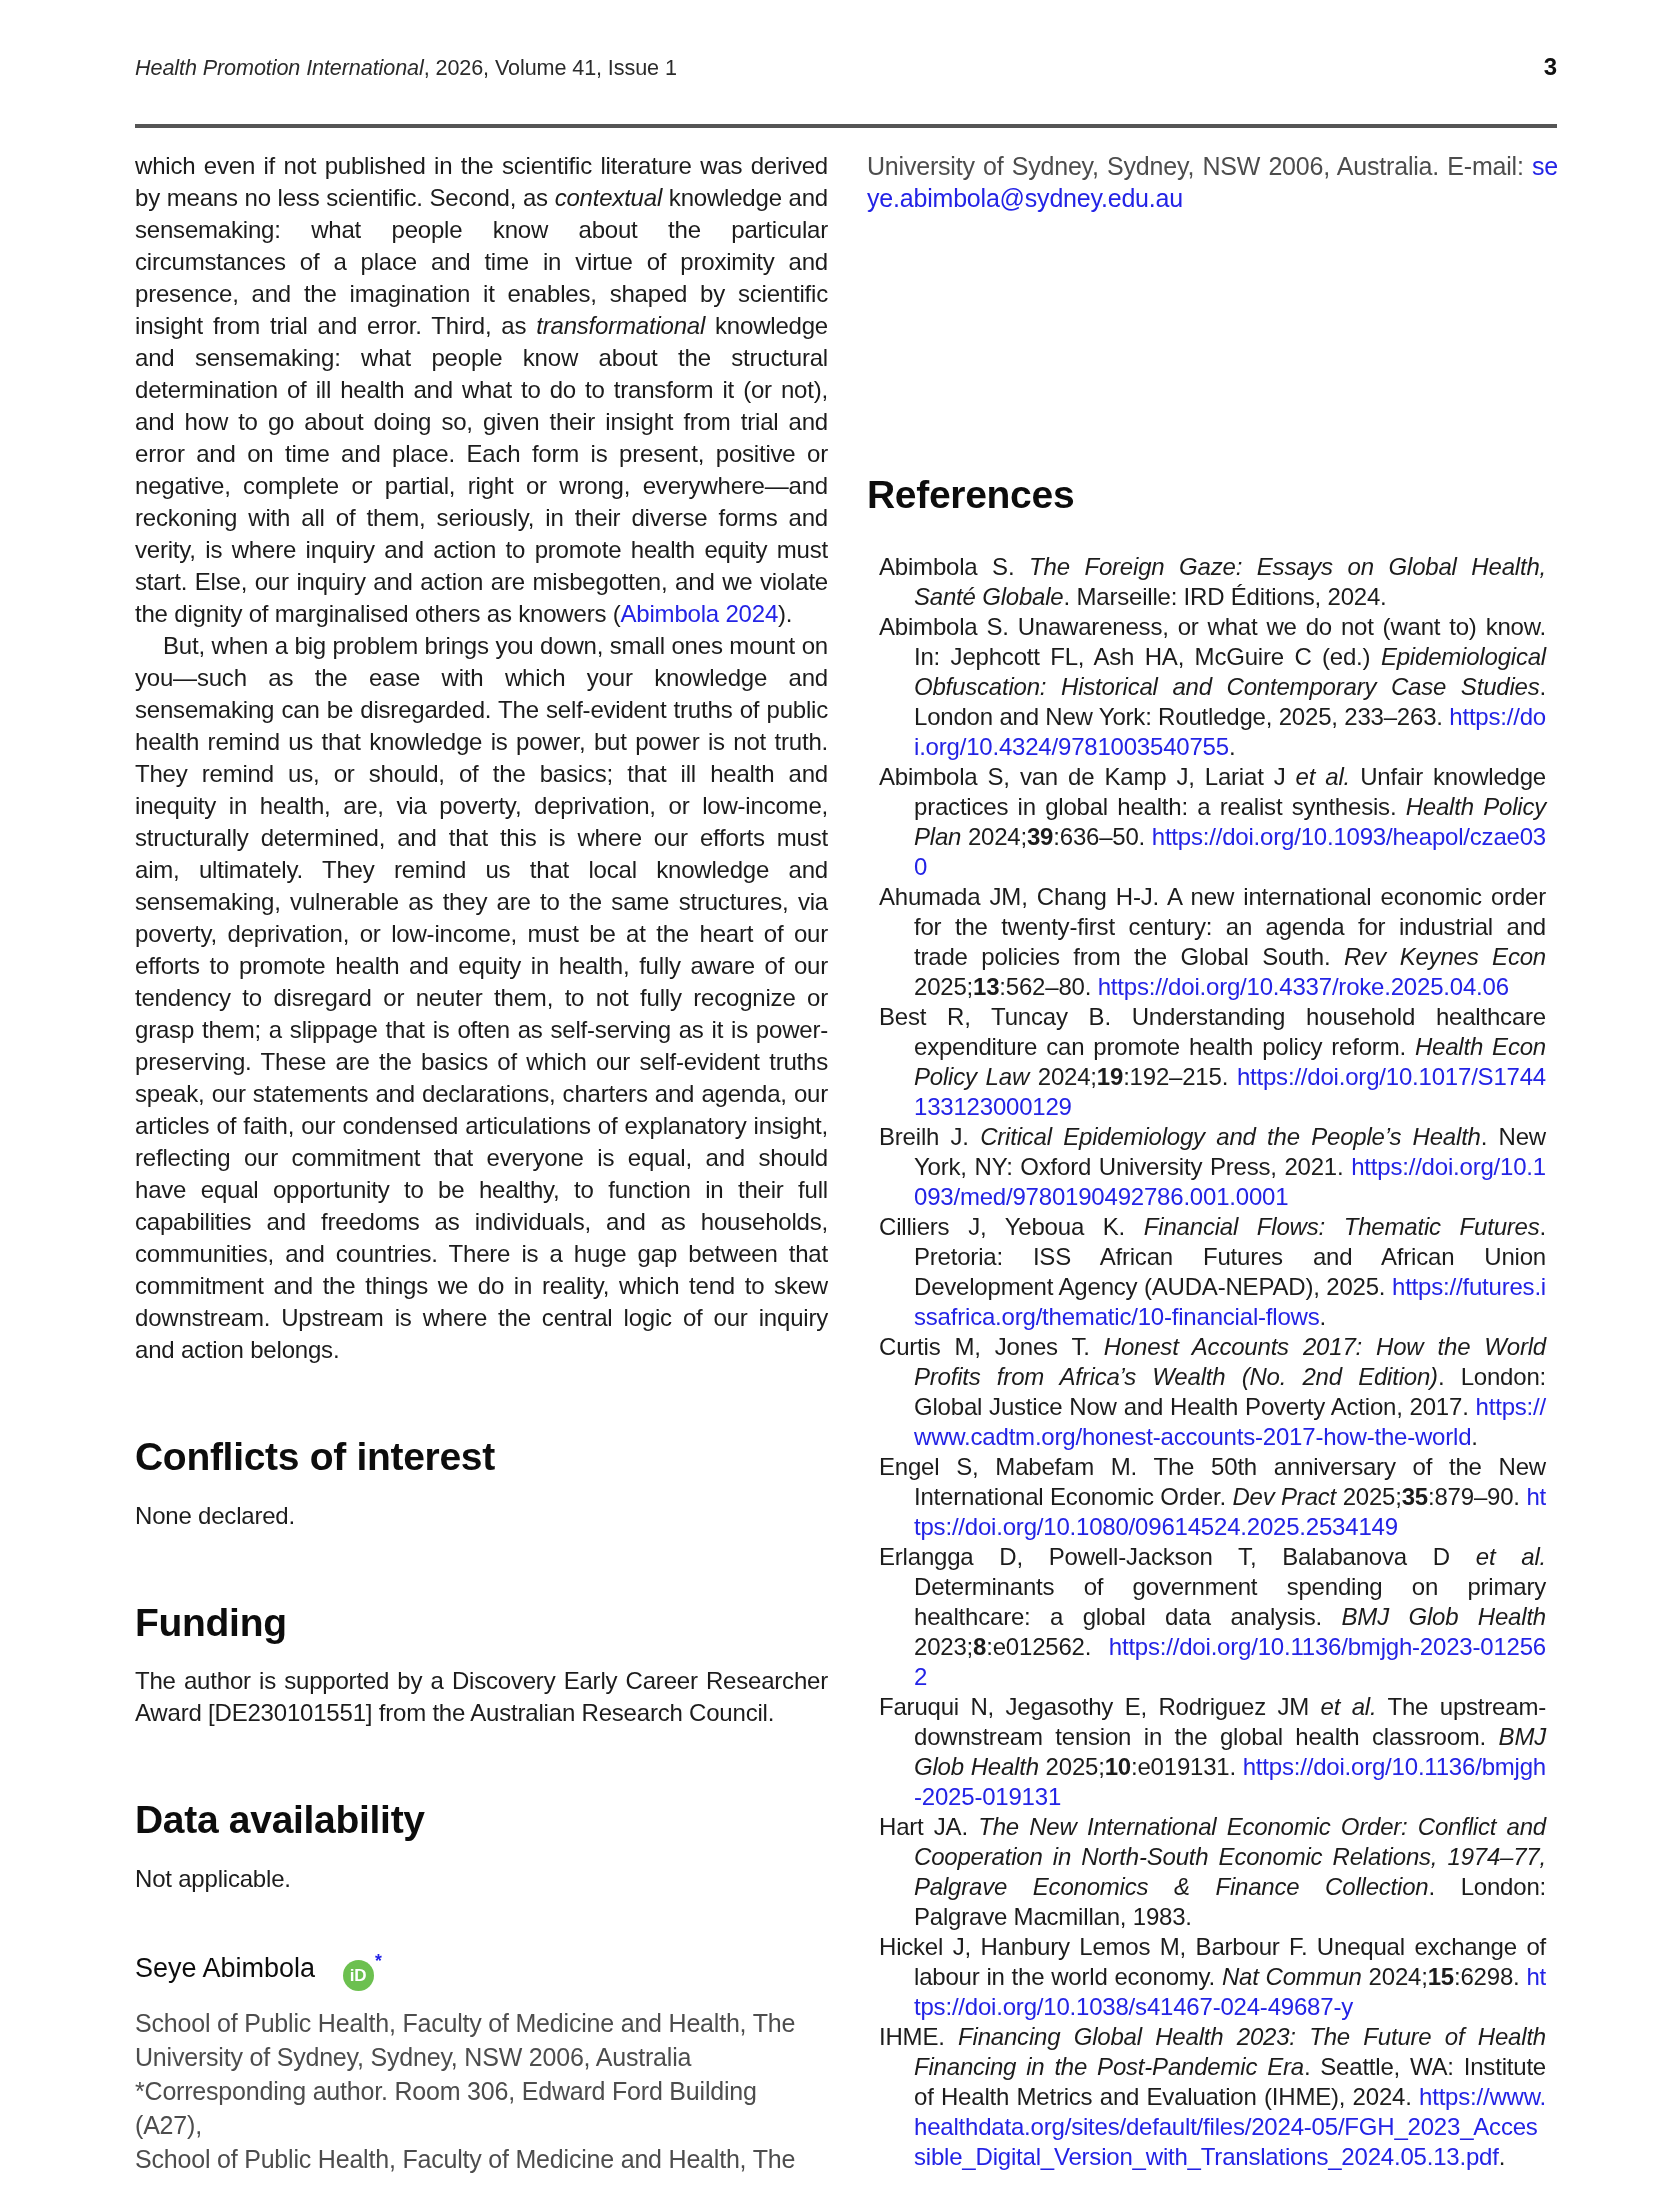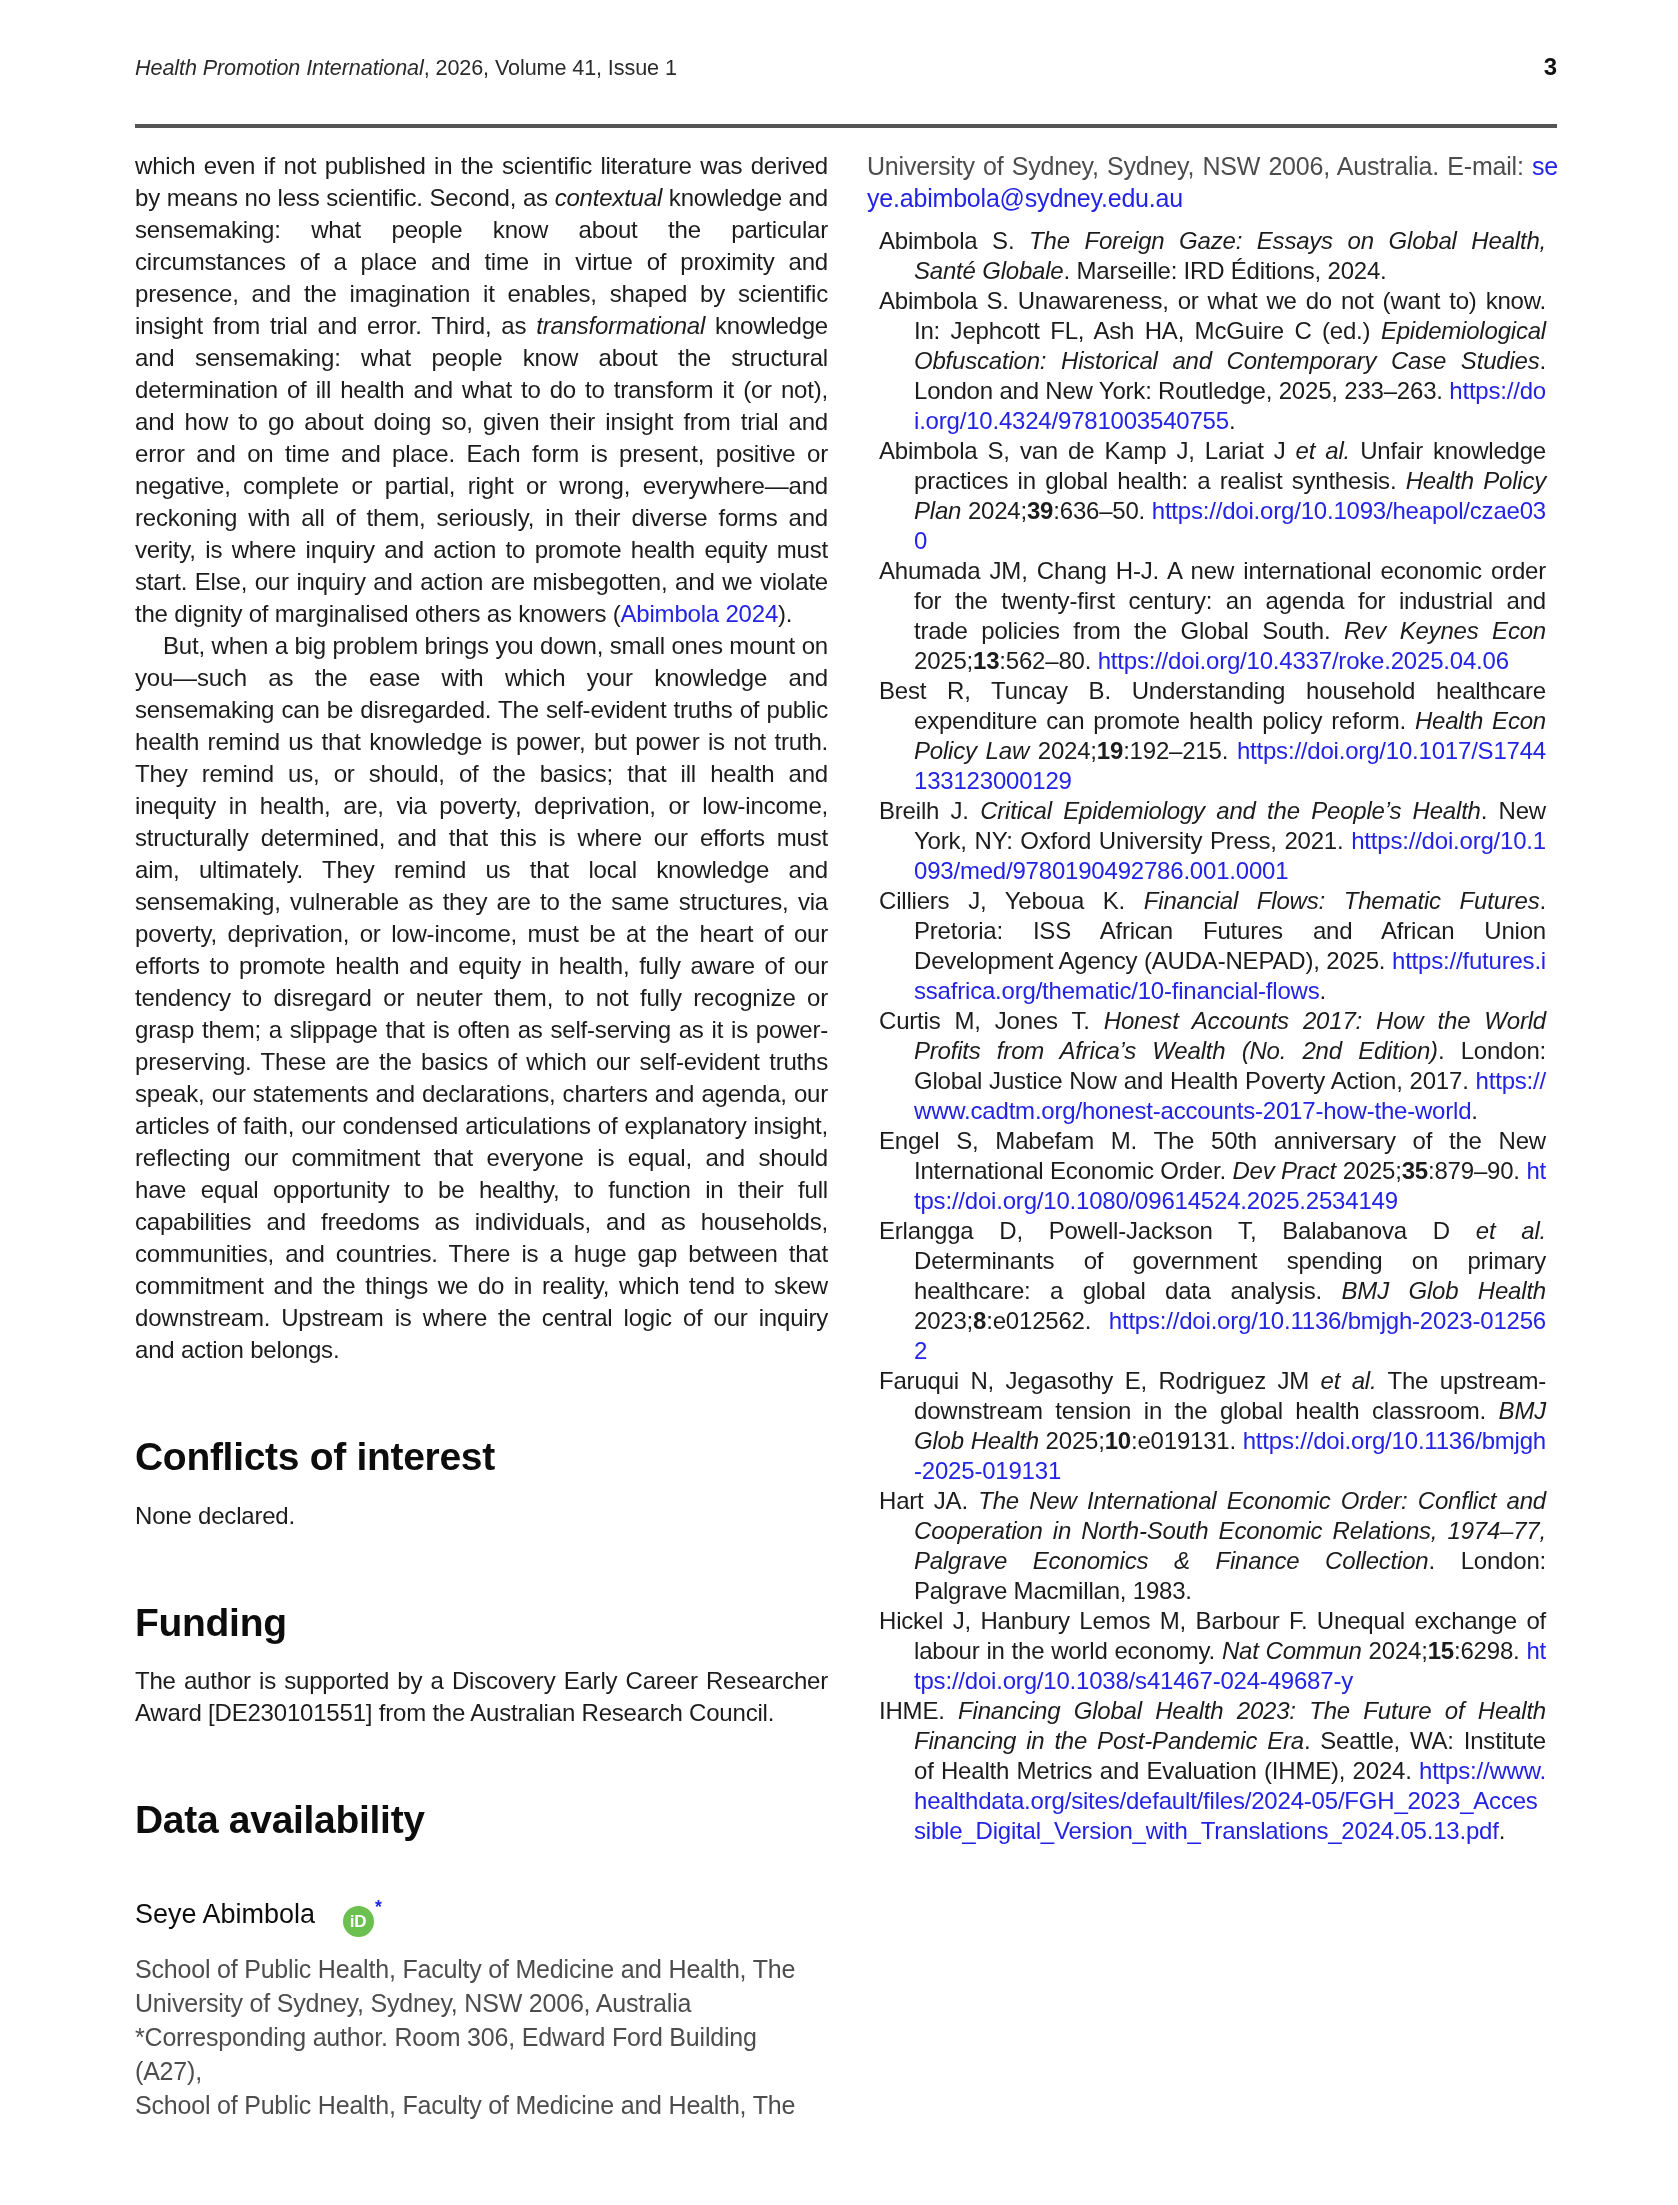--- a/index.html
+++ b/index.html
@@ -98,39 +98,41 @@
     <p class="para"><span>which even if not published in the scientific literature was derived by means no less scientific. Second, as </span><span class="it">contextual</span><span> knowledge and sensemaking: what people know about the particular circumstances of a place and time in virtue of proximity and presence, and the imagination it enables, shaped by scientific insight from trial and error. Third, as </span><span class="it">transformational</span><span> knowledge and sensemaking: what people know about the structural determination of ill health and what to do to transform it (or not), and how to go about doing so, given their insight from trial and error and on time and place. Each form is present, positive or negative, complete or partial, right or wrong, everywhere—and reckoning with all of them, seriously, in their diverse forms and verity, is where inquiry and action to promote health equity must start. Else, our inquiry and action are misbegotten, and we violate the dignity of marginalised others as knowers (</span><a class="link">Abimbola 2024</a><span>).</span></p>
     <p class="para indent">But, when a big problem brings you down, small ones mount on you—such as the ease with which your knowledge and sensemaking can be disregarded. The self-evident truths of public health remind us that knowledge is power, but power is not truth. They remind us, or should, of the basics; that ill health and inequity in health, are, via poverty, deprivation, or low-income, structurally determined, and that this is where our efforts must aim, ultimately. They remind us that local knowledge and sensemaking, vulnerable as they are to the same structures, via poverty, deprivation, or low-income, must be at the heart of our efforts to promote health and equity in health, fully aware of our tendency to disregard or neuter them, to not fully recognize or grasp them; a slippage that is often as self-serving as it is power-preserving. These are the basics of which our self-evident truths speak, our statements and declarations, charters and agenda, our articles of faith, our condensed articulations of explanatory insight, reflecting our commitment that everyone is equal, and should have equal opportunity to be healthy, to function in their full capabilities and freedoms as individuals, and as households, communities, and countries. There is a huge gap between that commitment and the things we do in reality, which tend to skew downstream. Upstream is where the central logic of our inquiry and action belongs.</p>
 
     <h2 class="section-heading">Conflicts of interest</h2>
     <p class="plain">None declared.</p>
 
     <h2 class="section-heading">Funding</h2>
     <p class="plain">The author is supported by a Discovery Early Career Researcher Award [DE230101551] from the Australian Research Council.</p>
 
     <h2 class="section-heading">Data availability</h2>
+    <p class="plain">Not applicable.</p>
 
     <div class="author-line">
       <span class="author-name">Seye Abimbola</span>
       <span class="orcid">iD</span><span class="star">*</span>
     </div>
 
     <div class="affil">
       <div>School of Public Health, Faculty of Medicine and Health, The</div>
       <div>University of Sydney, Sydney, NSW 2006, Australia</div>
       <div>*Corresponding author. Room 306, Edward Ford Building (A27),</div>
       <div>School of Public Health, Faculty of Medicine and Health, The</div>
     </div>
   </div>
 
   <div class="col col-right">
     <p class="affil-top">
       <span>University of Sydney, Sydney, NSW 2006, Australia. E-mail: </span><a class="link">seye.abimbola@sydney.edu.au</a>
     </p>
 
+    <h2 class="refs-heading">References</h2>
 
     <ul class="refs" id="refs-list">
         <li><span>Abimbola S. </span><span class="it">The Foreign Gaze: Essays on Global Health, Santé Globale</span><span>. Marseille: IRD Éditions, 2024.</span></li>
         <li><span>Abimbola S. Unawareness, or what we do not (want to) know. In: Jephcott FL, Ash HA, McGuire C (ed.) </span><span class="it">Epidemiological Obfuscation: Historical and Contemporary Case Studies</span><span>. London and New York: Routledge, 2025, 233–263. </span><a class="link">https://doi.org/10.4324/9781003540755</a><span>.</span></li>
         <li><span>Abimbola S, van de Kamp J, Lariat J </span><span class="it">et al.</span><span> Unfair knowledge practices in global health: a realist synthesis. </span><span class="it">Health Policy Plan</span><span> 2024;</span><span class="bd">39</span><span>:636–50. </span><a class="link">https://doi.org/10.1093/heapol/czae030</a></li>
         <li><span>Ahumada JM, Chang H-J. A new international economic order for the twenty-first century: an agenda for industrial and trade policies from the Global South. </span><span class="it">Rev Keynes Econ</span><span> 2025;</span><span class="bd">13</span><span>:562–80. </span><a class="link">https://doi.org/10.4337/roke.2025.04.06</a></li>
         <li><span>Best R, Tuncay B. Understanding household healthcare expenditure can promote health policy reform. </span><span class="it">Health Econ Policy Law</span><span> 2024;</span><span class="bd">19</span><span>:192–215. </span><a class="link">https://doi.org/10.1017/S1744133123000129</a></li>
         <li><span>Breilh J. </span><span class="it">Critical Epidemiology and the People’s Health</span><span>. New York, NY: Oxford University Press, 2021. </span><a class="link">https://doi.org/10.1093/med/9780190492786.001.0001</a></li>
         <li><span>Cilliers J, Yeboua K. </span><span class="it">Financial Flows: Thematic Futures</span><span>. Pretoria: ISS African Futures and African Union Development Agency (AUDA-NEPAD), 2025. </span><a class="link">https://futures.issafrica.org/thematic/10-financial-flows</a><span>.</span></li>
         <li><span>Curtis M, Jones T. </span><span class="it">Honest Accounts 2017: How the World Profits from Africa’s Wealth (No. 2nd Edition)</span><span>. London: Global Justice Now and Health Poverty Action, 2017. </span><a class="link">https://www.cadtm.org/honest-accounts-2017-how-the-world</a><span>.</span></li>

